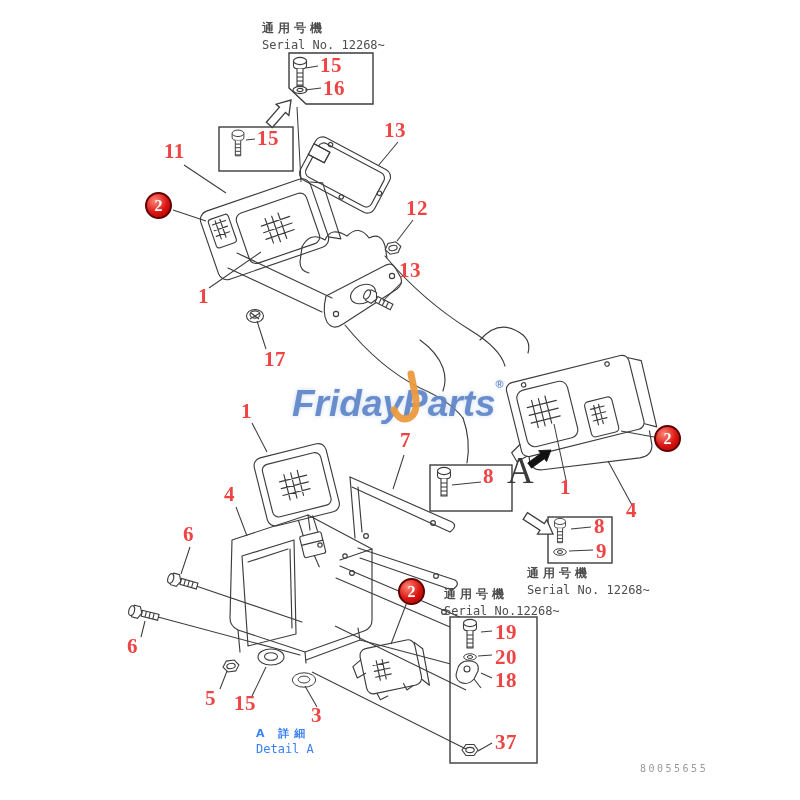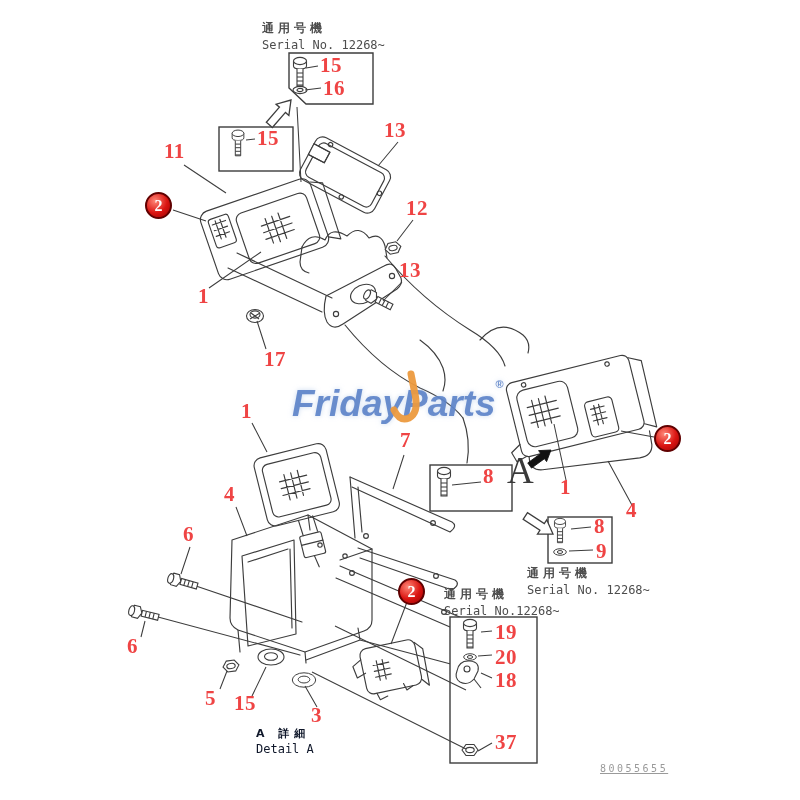--- a/index.html
+++ b/index.html
@@ -12,26 +12,26 @@
   .leader{stroke:#3d3d3d;stroke-width:1.05;fill:none;}
   .callout{position:absolute;font:700 21px "Liberation Serif",serif;color:#ef4444;
            letter-spacing:.5px;line-height:1;white-space:nowrap;}
   .red-marker{position:absolute;width:27px;height:27px;border-radius:50%;
       background:radial-gradient(circle at 35% 30%, #ff8676, #da1411 55%, #9c0202);
       border:2px solid #600000;box-sizing:border-box;display:flex;align-items:center;justify-content:center;
       font:700 16px "Liberation Serif",serif;color:#fff;}
   .serial{position:absolute;color:#4d4d4d;}
   .serial .jp{font:600 12px "DejaVu Sans",sans-serif;letter-spacing:4px;white-space:nowrap;}
   .serial .en{font:12px "DejaVu Sans Mono",monospace;letter-spacing:0;white-space:nowrap;margin-top:1px;}
-  #detail-note{position:absolute;left:256px;top:726px;color:#0f172a;text-align:left;}
+  #detail-note{position:absolute;left:256px;top:726px;color:#3b82f6;text-align:left;}
   #detail-note .jp{font:600 11px "DejaVu Sans",sans-serif;letter-spacing:5px;white-space:nowrap;}
   #detail-note .en{font:12px "DejaVu Sans Mono",monospace;margin-top:1px;}
   #section-letter{position:absolute;left:507px;top:449px;font:400 37px "Liberation Serif",serif;color:#3a3a3a;}
-  #doc-number{position:absolute;left:600px;top:763px;font:10px "DejaVu Sans Mono",monospace;
-              color:#9a9a9a;letter-spacing:2.5px;text-decoration:underline;}
+  #doc-number{position:absolute;left:640px;top:763px;font:10px "DejaVu Sans Mono",monospace;
+              color:#9a9a9a;letter-spacing:2.5px;}
   #watermark{position:absolute;left:292px;top:378px;width:230px;height:52px;
              font:700 italic 37px "Liberation Sans",sans-serif;color:rgba(91,130,200,.9);
              text-shadow:0 0 5px rgba(170,195,230,.6);white-space:nowrap;}
   #watermark .reg{font:700 11px "Liberation Sans",sans-serif;vertical-align:28px;font-style:normal;}
   #watermark svg{position:absolute;left:96px;top:-6px;overflow:visible;}
 </style>
 </head>
 <body>
 
 <div id="canvas">

